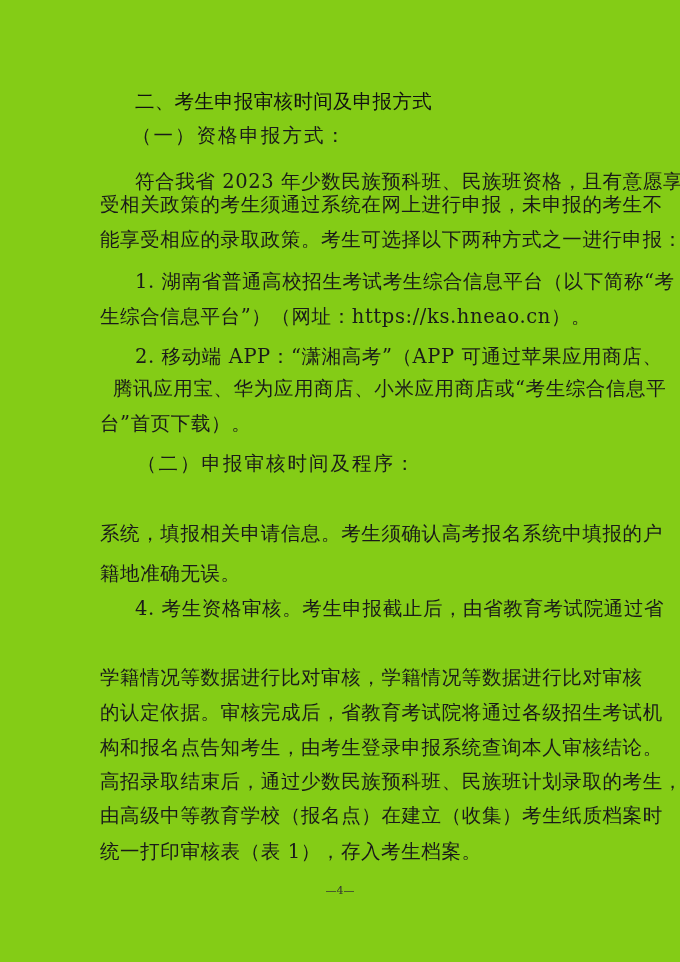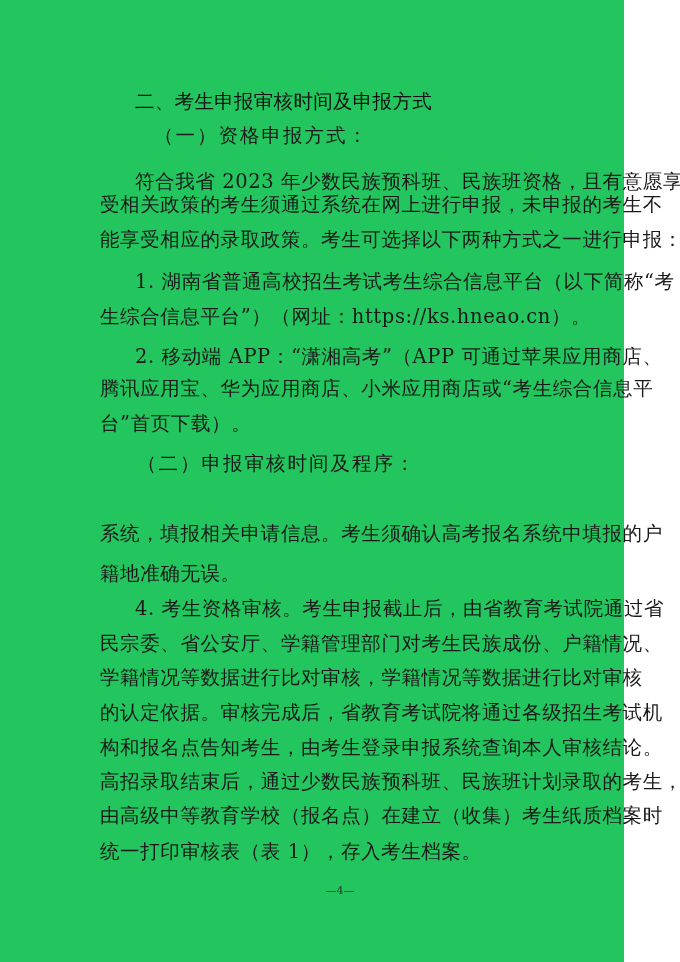--- a/index.html
+++ b/index.html
@@ -11,23 +11,23 @@
       width: 680px;
       height: 962px;
       position: relative;
       overflow: hidden;
       color: #1a1a1a;
       font-family: "DejaVu Serif", "Liberation Serif", serif;
     }
     .page {
       position: absolute;
       left: 0; top: 0;
-      width: 624px;
+      width: 680px;
       height: 962px;
-      background: #22c55e;
+      background: #84cc16;
     }
     .line {
       position: absolute;
       left: 100px;
       width: 486px;
       font-size: 19.5px;
       line-height: 24px;
       white-space: nowrap;
       letter-spacing: 0.6px;
     }
@@ -55,40 +55,39 @@
       font-family: "DejaVu Serif", "Liberation Serif", serif;
     }
   </style>
 </head>
 <body>
 
 <div class="page">
 
   <div class="line heading" style="left:135px; top:90px; width:auto;">二、考生申报审核时间及申报方式</div>
 
-  <div class="line subheading" style="left:154px; top:124px; width:auto;">（一）资格申报方式：</div>
+  <div class="line subheading" style="left:132px; top:124px; width:auto;">（一）资格申报方式：</div>
 
   <div class="line justify" style="left:135px; top:170px; width:451px;">符合我省 2023 年少数民族预科班、民族班资格，且有意愿享</div>
   <div class="line justify" style="top:228px;">能享受相应的录取政策。考生可选择以下两种方式之一进行申报：</div>
   <div class="line justify" style="top:193px;">受相关政策的考生须通过系统在网上进行申报，未申报的考生不</div>
 
   <div class="line justify" style="left:135px; top:270px; width:451px;">1. 湖南省普通高校招生考试考生综合信息平台（以下简称“考</div>
   <div class="line" style="top:305px;">生综合信息平台”）（网址：https://ks.hneao.cn）。</div>
 
   <div class="line justify" style="left:135px; top:345px; width:451px;">2.  移动端 APP：“潇湘高考”（APP 可通过苹果应用商店、</div>
-  <div class="line justify" style="top:377px;">腾讯应用宝、华为应用商店、小米应用商店或“考生综合信息平</div>
+  <div class="line justify" style="top:377px;margin-left:13px;">腾讯应用宝、华为应用商店、小米应用商店或“考生综合信息平</div>
   <div class="line" style="top:412px;">台”首页下载）。</div>
 
   <div class="line subheading" style="left:137px; top:452px; width:auto;">（二）申报审核时间及程序：</div>
 
   <div class="line justify" style="top:522px;">系统，填报相关申请信息。考生须确认高考报名系统中填报的户</div>
   <div class="line" style="top:562px;">籍地准确无误。</div>
 
   <div class="line justify" style="left:135px; top:597px; width:451px;">4.  考生资格审核。考生申报截止后，由省教育考试院通过省</div>
-  <div class="line justify" style="top:632px;">民宗委、省公安厅、学籍管理部门对考生民族成份、户籍情况、</div>
   <div class="line justify" style="top:666px;">学籍情况等数据进行比对审核，学籍情况等数据进行比对审核</div>
   <div class="line justify" style="top:701px;">的认定依据。审核完成后，省教育考试院将通过各级招生考试机</div>
   <div class="line justify" style="top:736px;">构和报名点告知考生，由考生登录申报系统查询本人审核结论。</div>
   <div class="line justify" style="top:770px;">高招录取结束后，通过少数民族预科班、民族班计划录取的考生，</div>
   <div class="line justify" style="top:804px;">由高级中等教育学校（报名点）在建立（收集）考生纸质档案时</div>
   <div class="line" style="top:840px;">统一打印审核表（表 1），存入考生档案。</div>
 
   <div class="page-number">—4—</div>
 </div>
 

